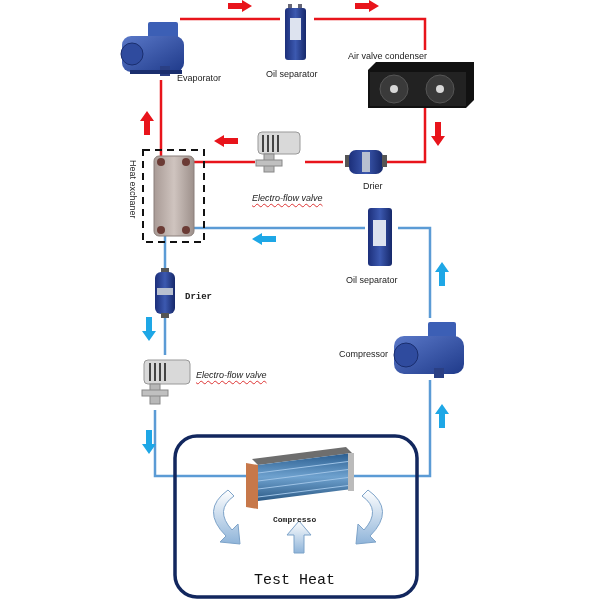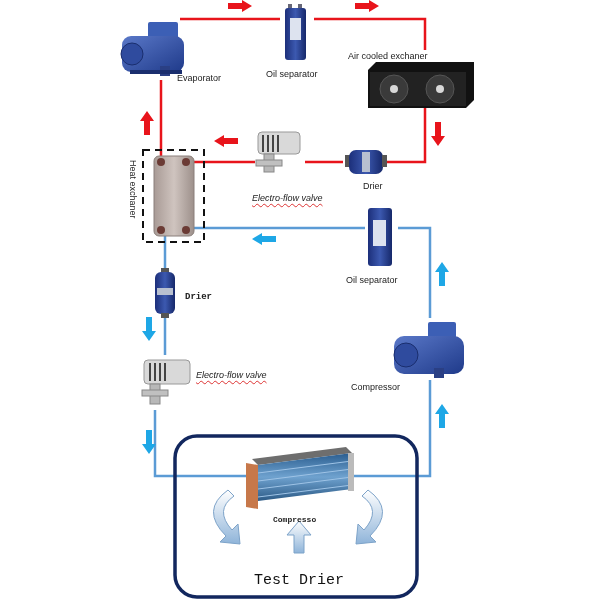--- a/index.html
+++ b/index.html
@@ -169,22 +169,22 @@
 
   <g fill="url(#airGrad)" stroke="#7da3c9" stroke-width="1">
     <path d="M228,490 q-28,20 -2,46 l-6,6 l20,2 l-2,-20 l-6,6 q-18,-20 2,-34 z"></path>
     <path d="M368,490 q28,20 2,46 l6,6 l-20,2 l2,-20 l6,6 q18,-20 -2,-34 z"></path>
     <path d="M294,553 v-18 h-7 l12,-14 l12,14 h-7 v18 z"></path>
   </g>
 </svg>
 
 <div class="lbl" style="left:177px;top:73px;">Evaporator</div>
 <div class="lbl" style="left:266px;top:69px;">Oil separator</div>
-<div class="lbl" style="left:348px;top:51px;">Air cooled exchaner</div>
+<div class="lbl" style="left:348px;top:51px;">Air valve condenser</div>
 <div class="lbl vert" style="left:138px;top:160px;">Heat exchaner</div>
 <div class="lbl squig" style="left:252px;top:193px;">Electro-flow valve</div>
 <div class="lbl" style="left:363px;top:181px;">Drier</div>
 <div class="lbl" style="left:346px;top:275px;">Oil separator</div>
 <div class="lbl mono" style="left:185px;top:292px;font-size:9px;">Drier</div>
-<div class="lbl" style="left:351px;top:349px;margin-top:33px;">Compressor</div>
+<div class="lbl" style="left:339px;top:349px;">Compressor</div>
 <div class="lbl squig" style="left:196px;top:370px;">Electro-flow valve</div>
 <div class="lbl mono" style="left:273px;top:515px;font-size:8px;">Compresso</div>
-<div class="lbl test" style="left:254px;top:572px;">Test Drier</div>
+<div class="lbl test" style="left:254px;top:572px;">Test Heat</div>
 
 </body></html>

